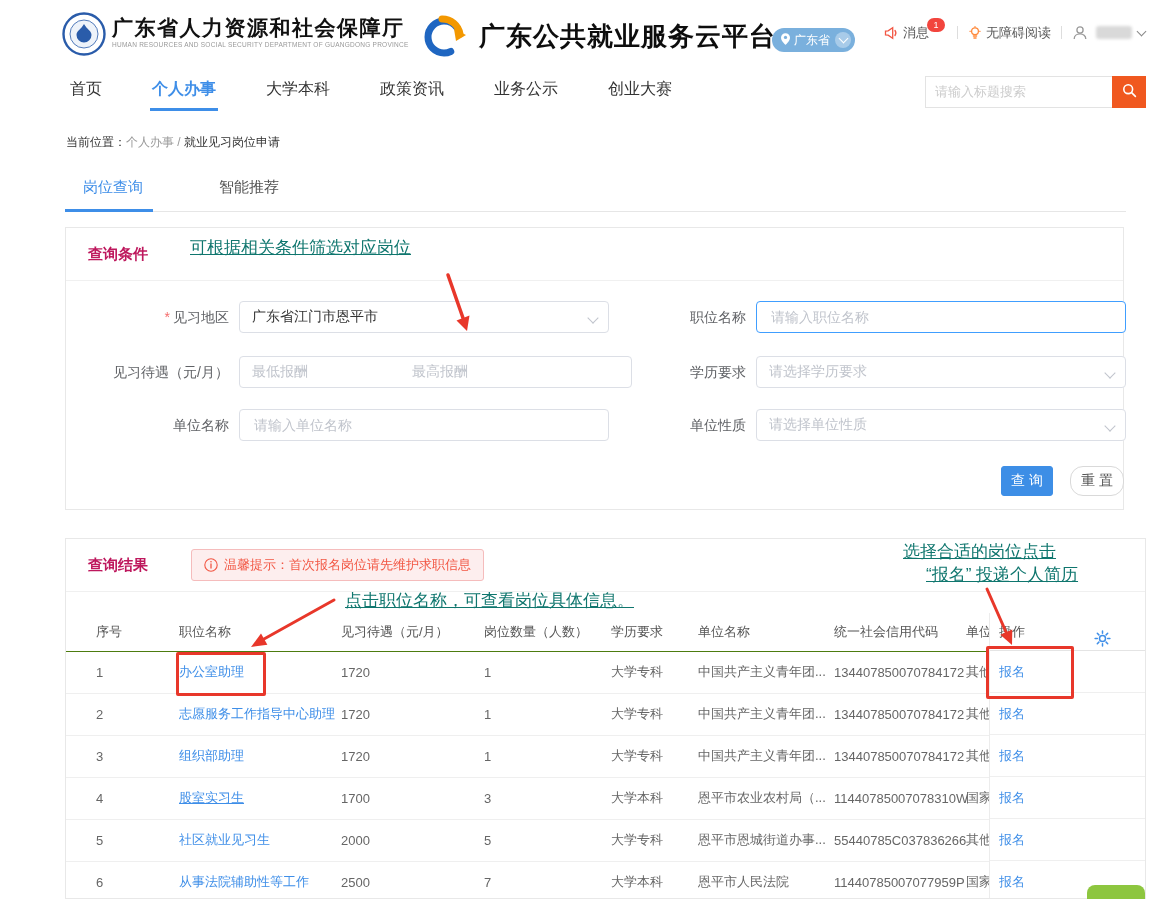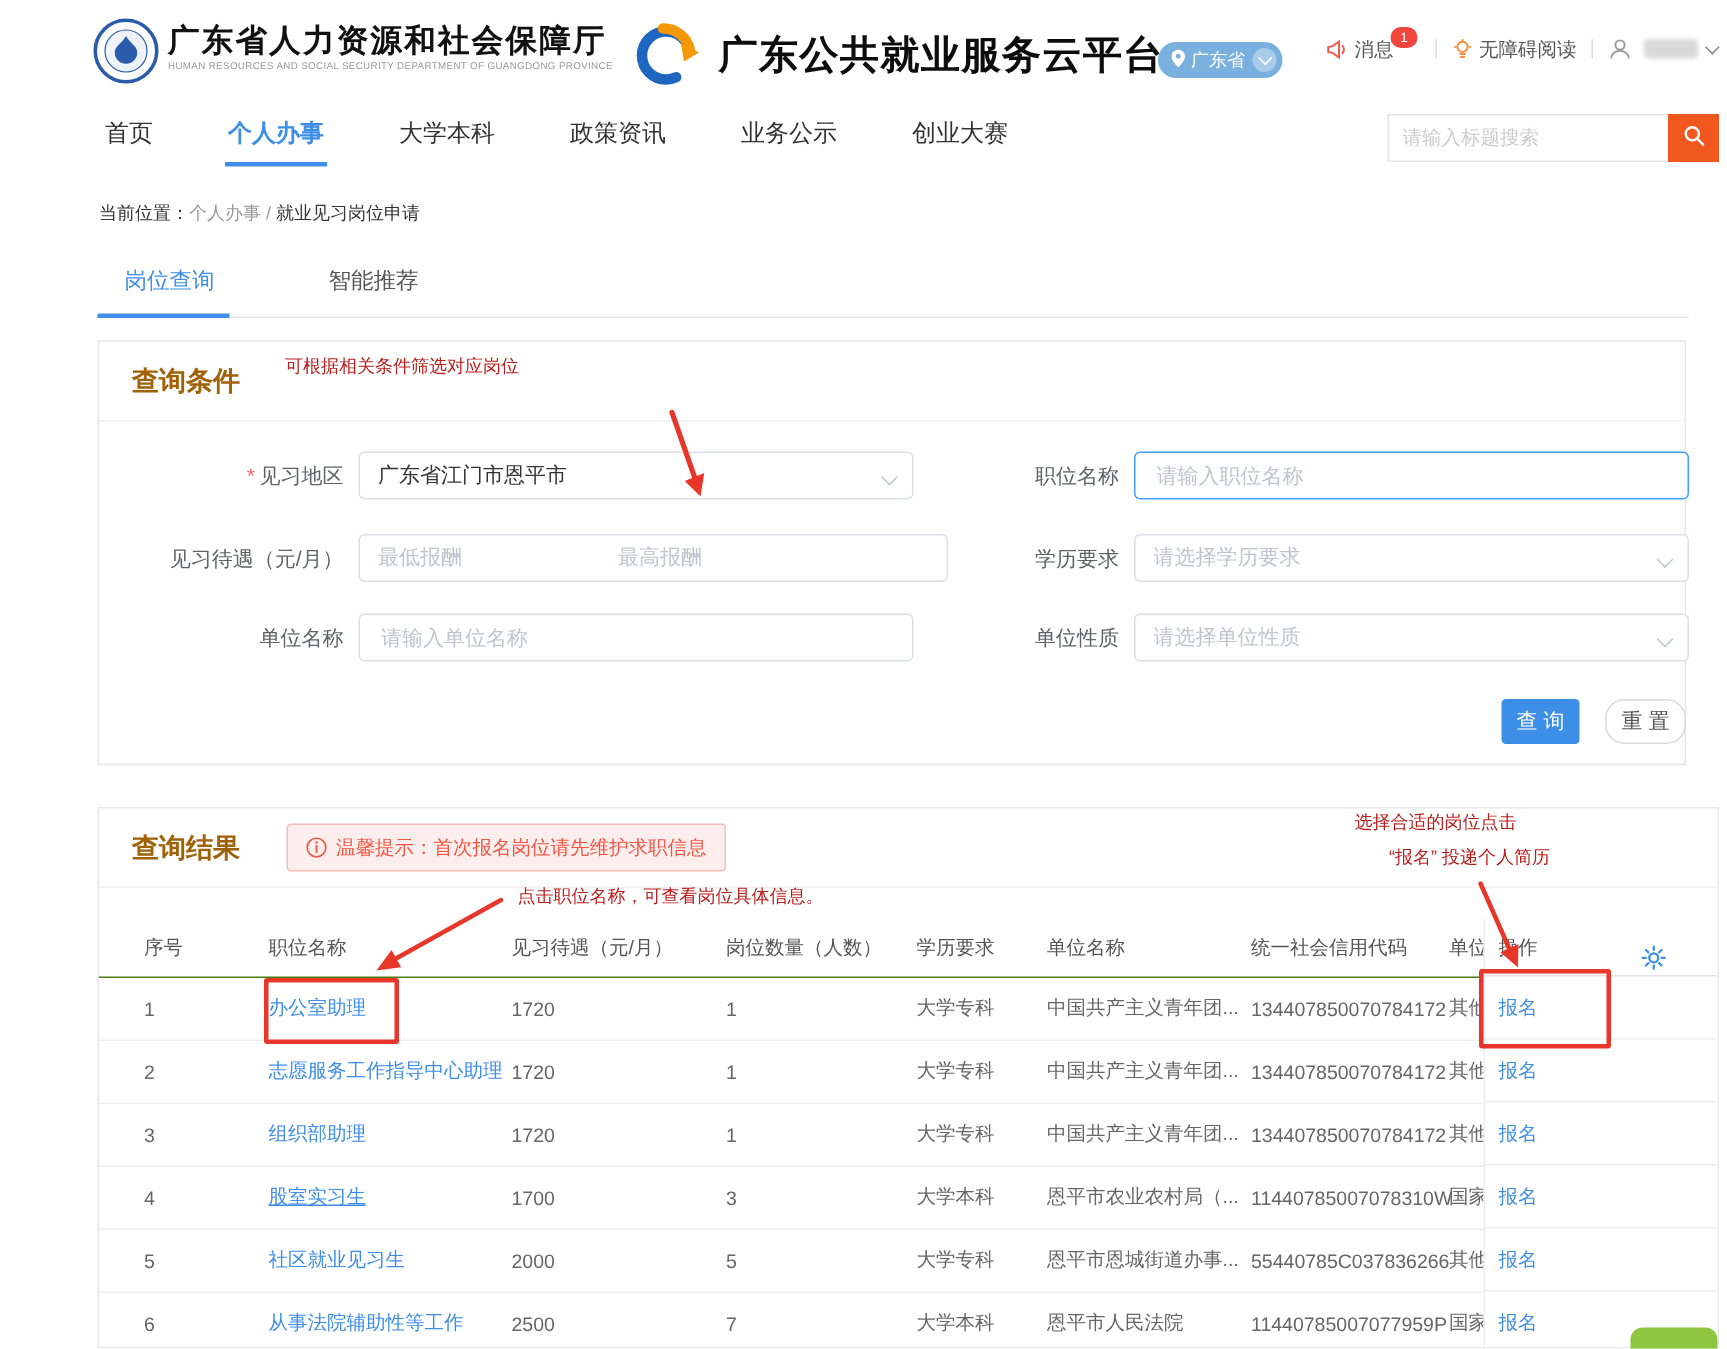--- a/index.html
+++ b/index.html
@@ -37,21 +37,21 @@
   .crumb .dim{color:#999;}
   
   .sub-tabs{position:absolute;top:164px;left:65px;width:1061px;height:47px;border-bottom:1px solid #e6e6e6;display:flex;}
   .tab{font-size:15px;color:#555;margin-left:18px;margin-right:58px;display:flex;align-items:center;cursor:pointer;}
   .tab.active{color:#3e8ee8;}
   .tab-bar{position:absolute;left:0;bottom:-1px;width:88px;height:3px;background:#3e8ee8;}
   
   .panel{position:absolute;border:1px solid #e8e8e8;background:#fff;box-sizing:border-box;}
   .q-panel{left:65px;top:227px;width:1059px;height:283px;}
   .p-head{position:absolute;top:0;left:0;right:0;height:52px;border-bottom:1px solid #f0f0f0;}
-  .p-title{position:absolute;left:22px;top:0;height:52px;line-height:52px;font-size:18px;font-weight:bold;color:#a16207;}
+  .p-title{position:absolute;left:22px;top:0;height:52px;line-height:52px;font-size:15px;font-weight:bold;color:#be185d;}
   
   .f-label{position:absolute;height:32px;line-height:32px;font-size:14px;color:#606266;text-align:right;}
   .req{color:#f56c6c;margin-right:3px;}
   .f-box{position:absolute;height:32px;border:1px solid #dcdfe6;border-radius:4px;box-sizing:border-box;background:#fff;display:flex;align-items:center;font-size:14px;}
   .f-box.blue{border-color:#409eff;}
   .f-box .val{margin-left:12px;color:#333;}
   .f-box .ph{margin-left:12px;color:#c0c4cc;}
   .f-box input{border:none;outline:none;font-size:14px;margin-left:12px;width:85%;color:#333;font-family:inherit;background:transparent;}
   .f-box input::placeholder{color:#c0c4cc;}
   .sel-chev{position:absolute;right:11px;top:12px;width:7px;height:7px;border-right:1.5px solid #c0c4cc;border-bottom:1.5px solid #c0c4cc;transform:rotate(45deg);}
@@ -75,21 +75,21 @@
   .col5{left:632px;width:132px;}
   .col6{left:768px;width:136px;}
   .col7{left:900px;width:27px;overflow:hidden;}
   .link{color:#3e8ee8;cursor:pointer;}
   .link.u{text-decoration:underline;}
   .op-col{position:absolute;left:923px;top:74px;bottom:0;width:157px;background:#fff;border-left:1px solid #ececec;}
   .op-head{position:absolute;top:0;left:0;right:0;height:38px;line-height:38px;border-bottom:1px solid #e4e4e4;font-size:13px;color:#555;padding-left:9px;box-sizing:border-box;}
   .gear{position:absolute;right:36px;top:11px;cursor:pointer;}
   .op-cell{position:absolute;left:0;right:0;height:42px;line-height:42px;border-bottom:1px solid #efefef;padding-left:9px;box-sizing:border-box;font-size:13px;}
   
-  .ann{position:absolute;color:#b91c1c;font-size:12px;z-index:6;white-space:nowrap;}
+  .ann{position:absolute;color:#0f766e;font-size:17px;z-index:6;white-space:nowrap;text-decoration:underline;}
   .red-rect{position:absolute;border:3px solid #e8372a;border-radius:2px;z-index:6;}
   .arrow-svg{position:absolute;z-index:6;}
   
   .float-green{position:absolute;left:1087px;top:885px;width:58px;height:32px;background:#8dc63f;border-radius:8px;z-index:7;cursor:pointer;}
 </style>
 </head>
 <body>
 
 <div class="header">
   <div class="emblem">

